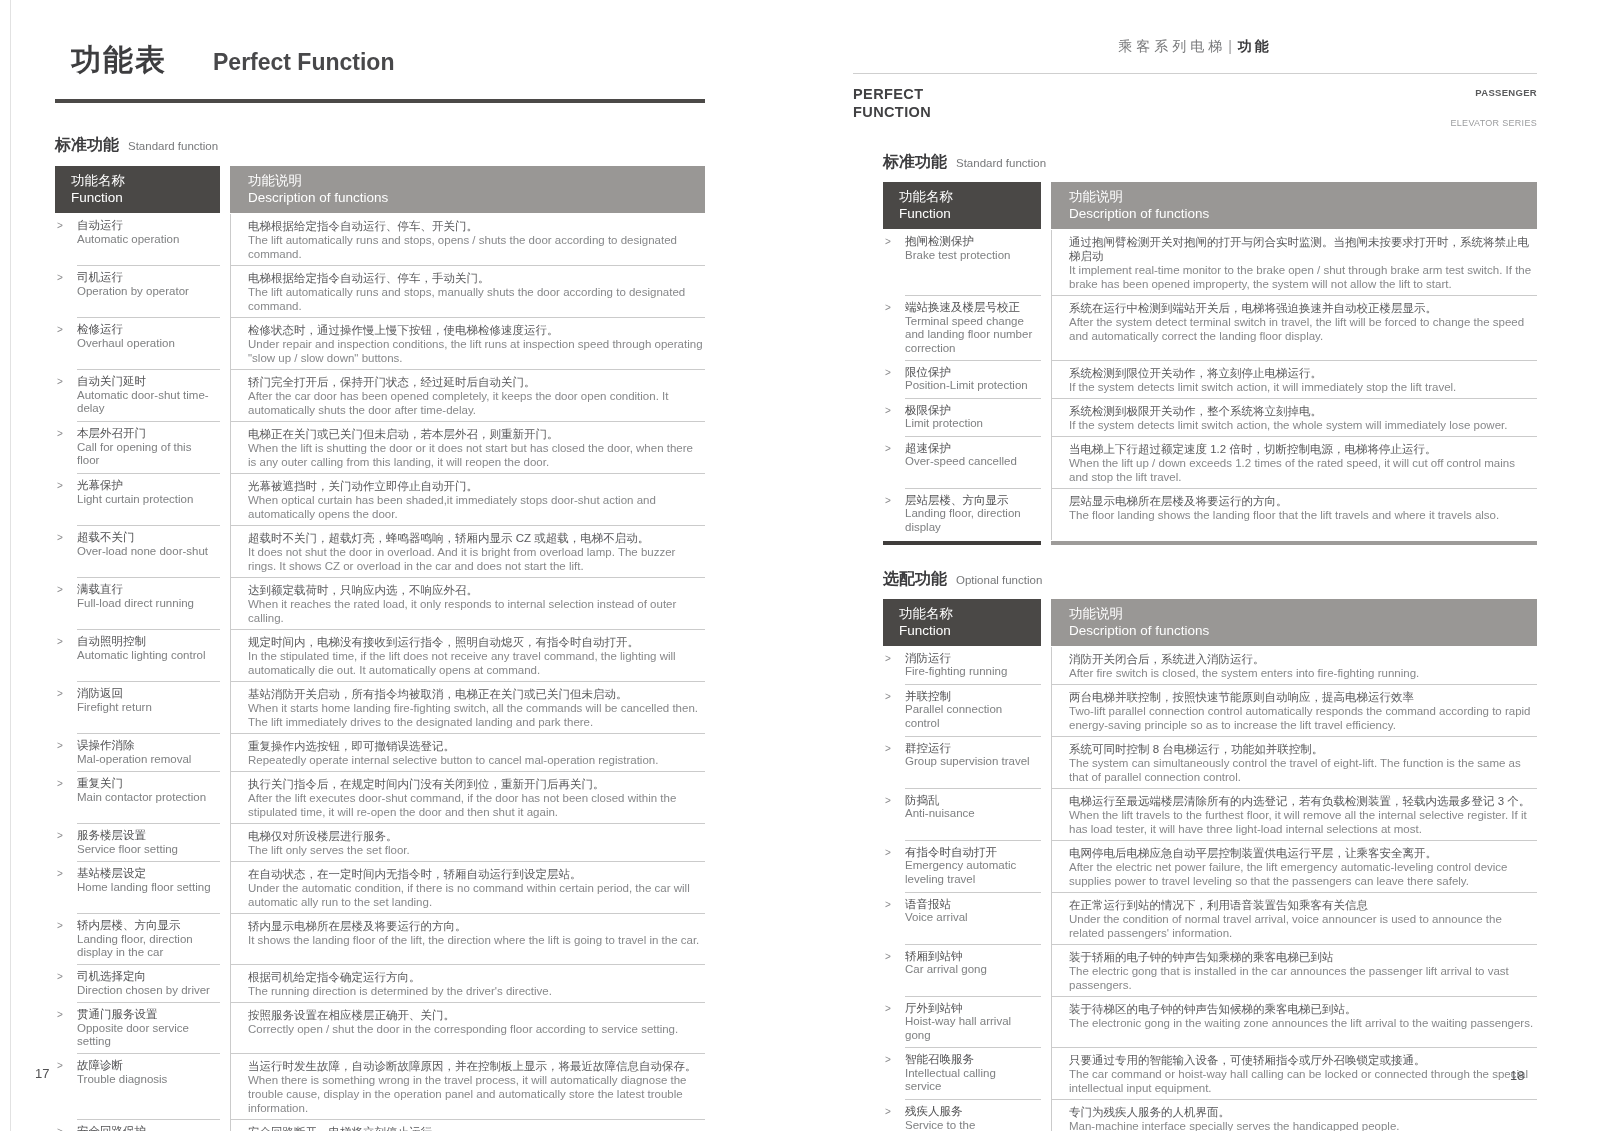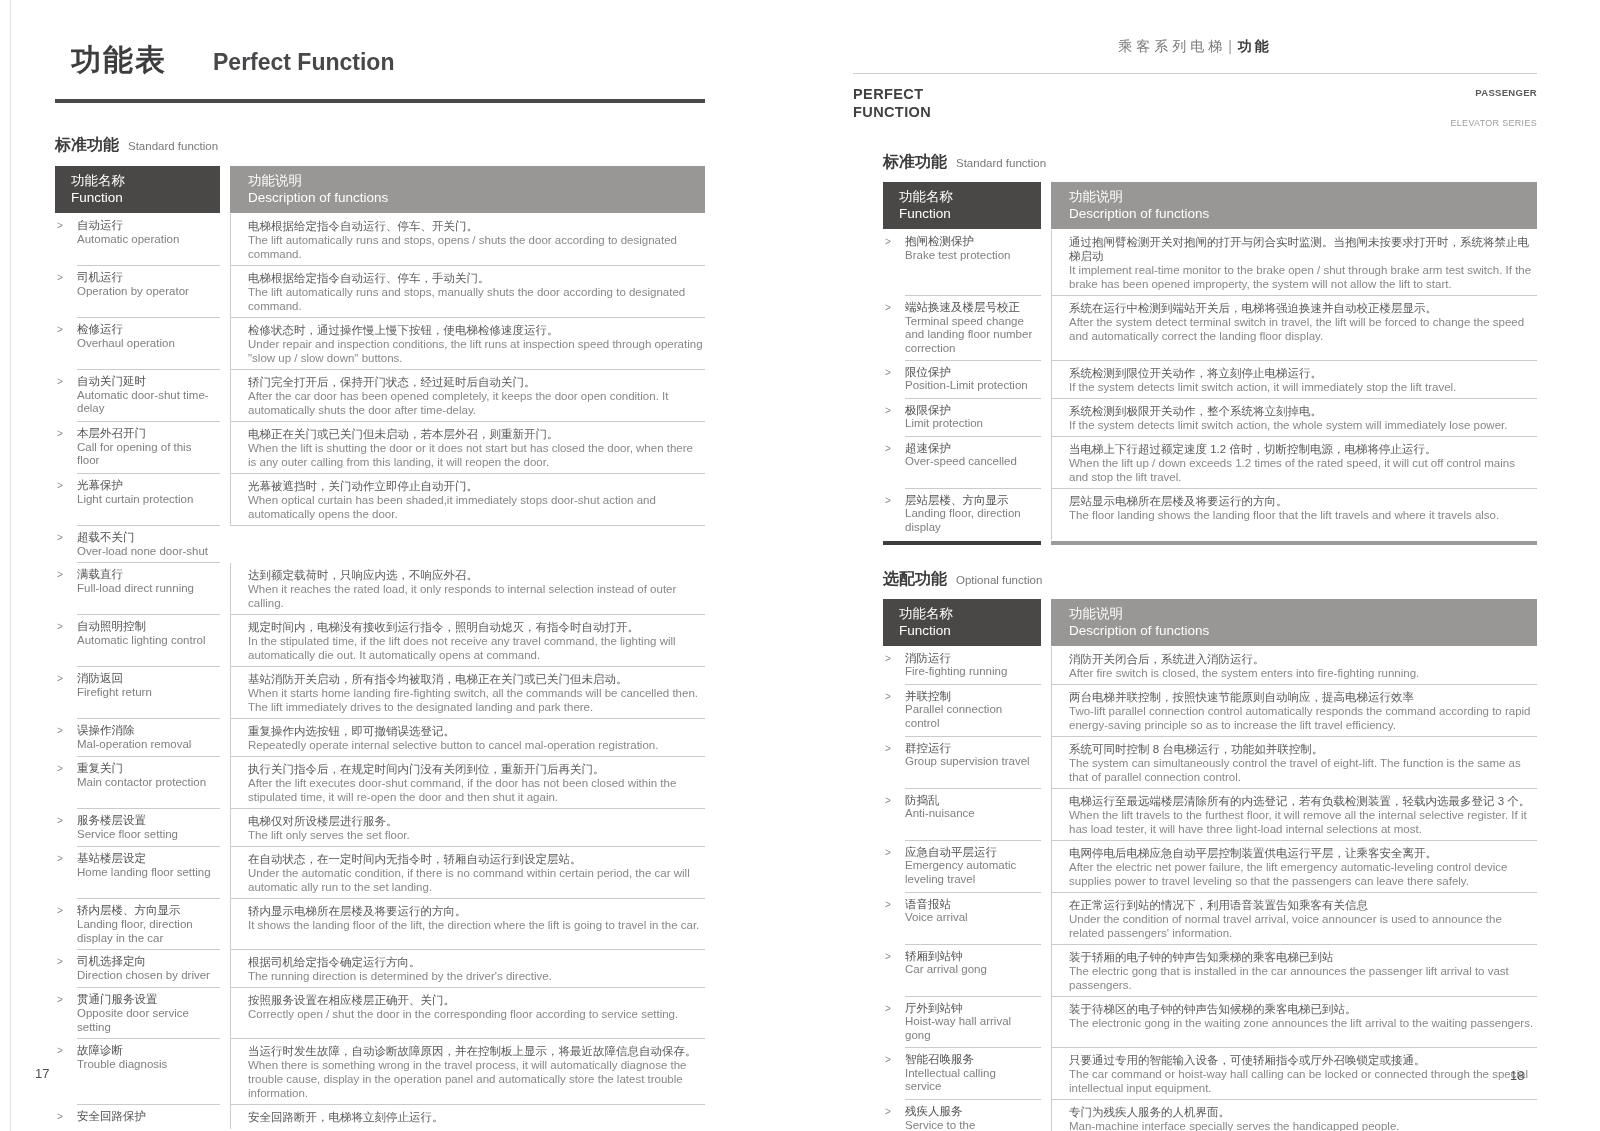--- a/index.html
+++ b/index.html
@@ -183,20 +183,24 @@
   </div>
 
   <div class="frow">
     <div class="fn-cell">
       <span class="chev">&gt;</span>
       <div class="fn-text">
         <div class="fn-zh">超载不关门</div>
         <div class="fn-en">Over-load none door-shut</div>
       </div>
     </div>
+    <div class="desc-cell">
+      <div class="desc-zh">超载时不关门，超载灯亮，蜂鸣器鸣响，轿厢内显示 CZ 或超载，电梯不启动。</div>
+      <div class="desc-en">It does not shut the door in overload. And it is bright from overload lamp. The buzzer rings. It shows CZ or overload in the car and does not start the lift.</div>
+    </div>
   </div>
 
   <div class="frow">
     <div class="fn-cell">
       <span class="chev">&gt;</span>
       <div class="fn-text">
         <div class="fn-zh">满载直行</div>
         <div class="fn-en">Full-load direct running</div>
       </div>
     </div>
@@ -559,21 +563,21 @@
     <div class="desc-cell">
       <div class="desc-zh">电梯运行至最远端楼层清除所有的内选登记，若有负载检测装置，轻载内选最多登记 3 个。</div>
       <div class="desc-en">When the lift travels to the furthest floor, it will remove all the internal selective register. If it has load tester, it will have three light-load internal selections at most.</div>
     </div>
   </div>
 
   <div class="frow">
     <div class="fn-cell">
       <span class="chev">&gt;</span>
       <div class="fn-text">
-        <div class="fn-zh">应急自动平层运行</div>
+        <div class="fn-zh">有指令时自动打开</div>
         <div class="fn-en">Emergency automatic leveling travel</div>
       </div>
     </div>
     <div class="desc-cell">
       <div class="desc-zh">电网停电后电梯应急自动平层控制装置供电运行平层，让乘客安全离开。</div>
       <div class="desc-en">After the electric net power failure, the lift emergency automatic-leveling control device supplies power to travel leveling so that the passengers can leave there safely.</div>
     </div>
   </div>
 
   <div class="frow">

